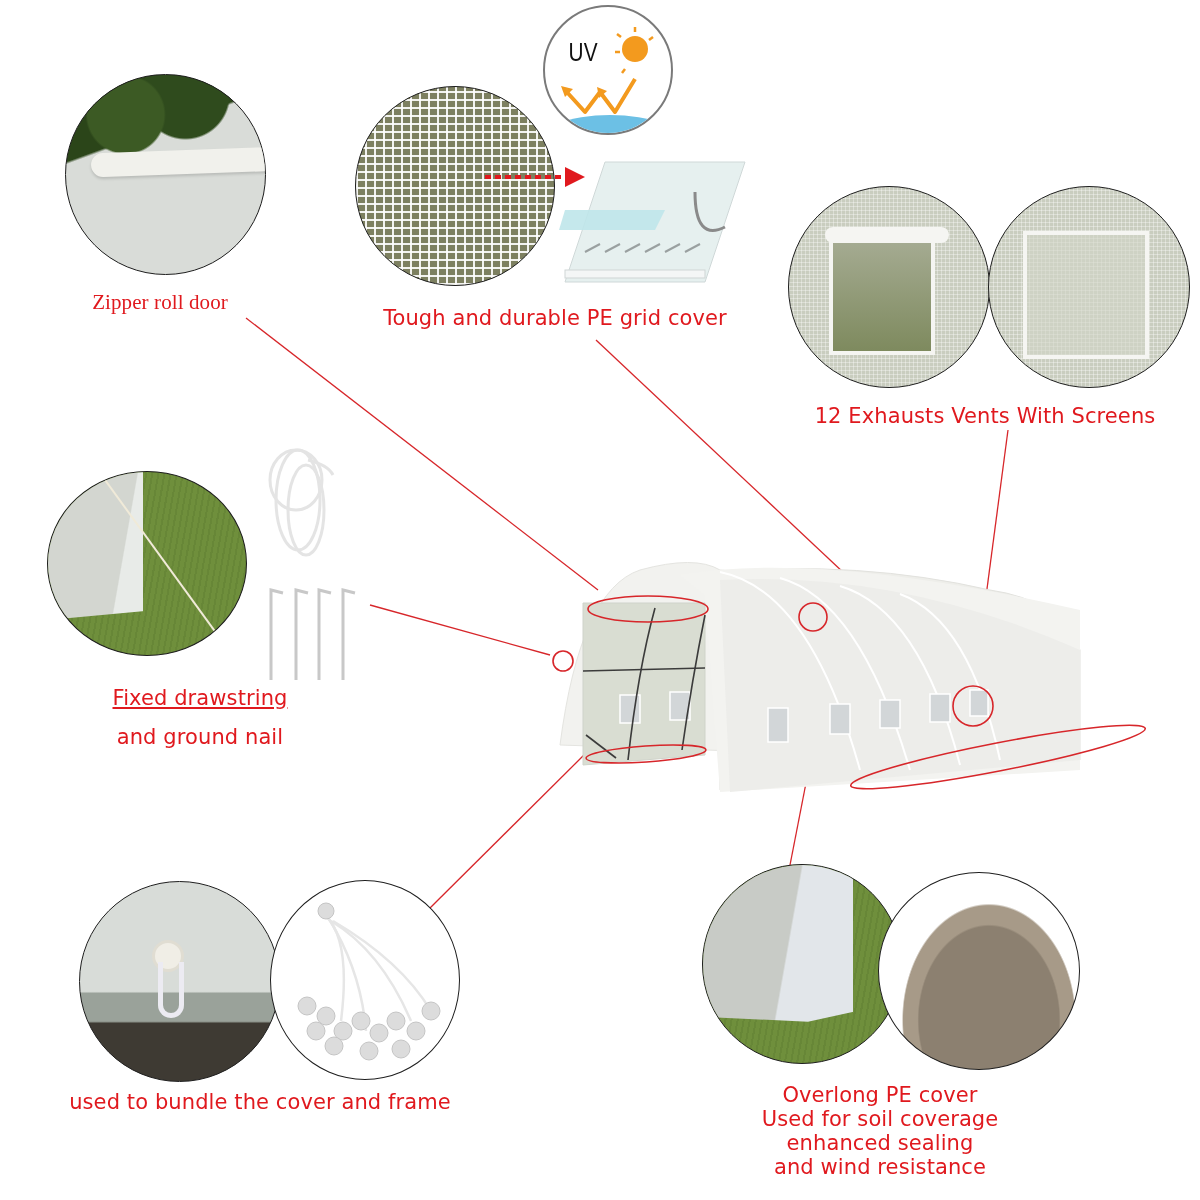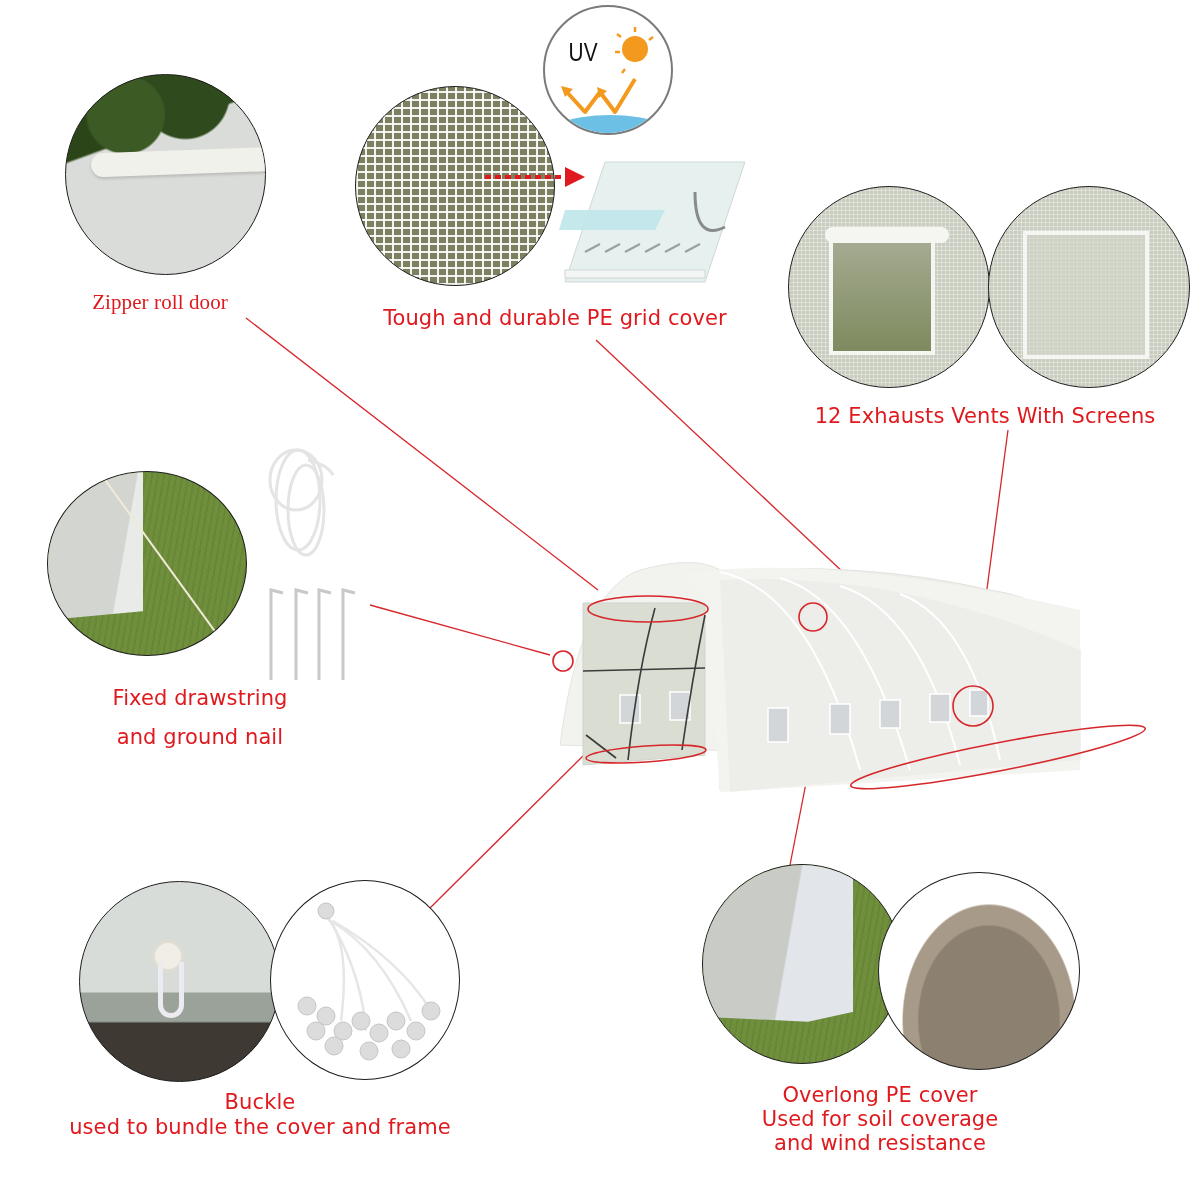--- a/index.html
+++ b/index.html
@@ -121,21 +121,21 @@
 </svg>
 <svg width="100" height="100" style="position:absolute; left:268px; top:585px;">
   <g stroke="#c8c8c8" stroke-width="3" fill="none">
     <polyline points="3,95 3,5 15,8"></polyline>
     <polyline points="28,95 28,5 40,8"></polyline>
     <polyline points="51,95 51,5 63,8"></polyline>
     <polyline points="75,95 75,5 87,8"></polyline>
   </g>
 </svg>
 <div class="label" style="left:95px; top:686px; width:210px;">
-  <div style="margin-bottom:14px;">Fixed drawstring</div>
+  <div style="margin-bottom:14px;text-decoration:underline;">Fixed drawstring</div>
   <div>and ground nail</div>
 </div>
 
 <svg width="650" height="270" style="position:absolute; left:520px; top:530px;">
 
   <path d="M110,250 L170,40 Q200,30 250,38 L800,60 L1010,70" fill="none"></path>
   <path d="M40,215 Q60,60 120,40 Q175,25 200,40 L430,60 Q470,62 480,80 L480,230 Z" fill="#f2f2ef" stroke="#e4e4e0"></path>
   <path d="M195,42 Q340,30 470,60 Q540,70 560,120 L560,230 L200,260 Z" fill="#eeeeea" stroke="#e2e2de"></path>
   <path d="M160,45 Q300,20 560,80 L560,240 L200,262 L185,65 Z" fill="#f3f3f0"></path>
   <path d="M200,50 Q380,40 560,120 L560,230 L210,262 Z" fill="#ededea"></path>
@@ -199,25 +199,25 @@
       <circle cx="145" cy="150" r="9"></circle>
         <circle cx="160" cy="130" r="9"></circle>
         <circle cx="63" cy="165" r="9"></circle>
       <circle cx="98" cy="170" r="9"></circle>
         <circle cx="130" cy="168" r="9"></circle>
         <circle cx="45" cy="150" r="9"></circle>
     </g>
   </svg>
 </div>
 <div class="label" style="left:55px; top:1090px; width:410px;">
-  <div>Buckle</div>
   <div>used to bundle the cover and frame</div>
 </div>
 
 <div class="circle tex-grass" style="left:702px; top:864px; width:200px; height:200px;">
   <div style="position:absolute; left:0; top:0; width:150px; height:165px; background:linear-gradient(100deg,#c8cbc6 0 55%,#e2e6ea 56%); clip-path:polygon(0 10%,60% 0,100% 0,105% 88%,70% 95%,0 92%);"></div>
 </div>
 <div class="circle tex-soil" style="left:878px; top:872px; width:202px; height:198px; background-color:#fff;"></div>
 <div class="label" style="left:735px; top:1083px; width:290px; line-height:24px;">
   <div>Overlong PE cover</div>
   <div>Used for soil coverage</div>
+  <div>enhanced sealing</div>
   <div>and wind resistance</div>
 </div>
 
 </body></html>

